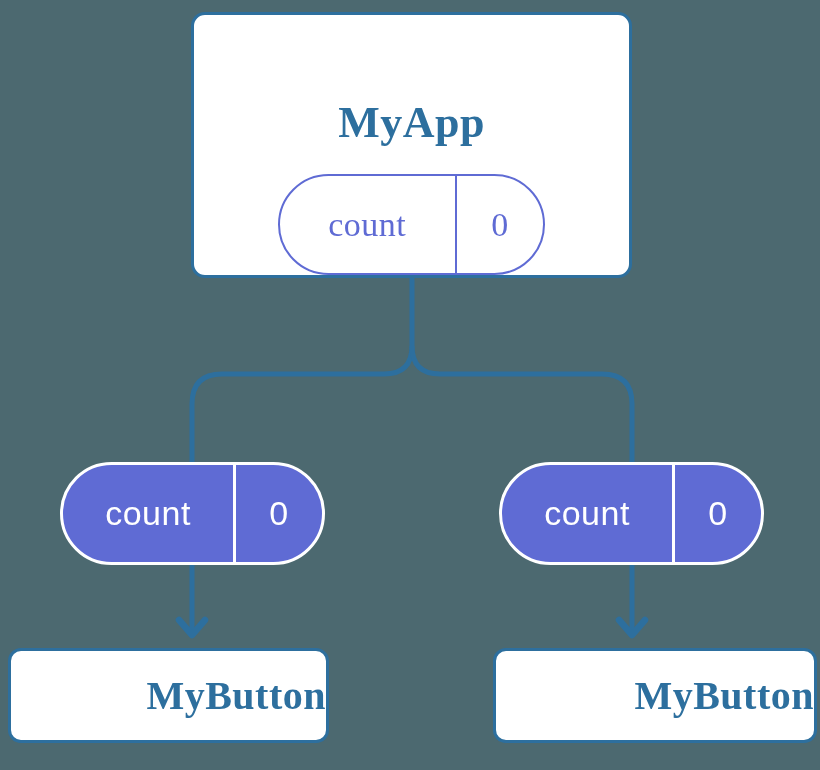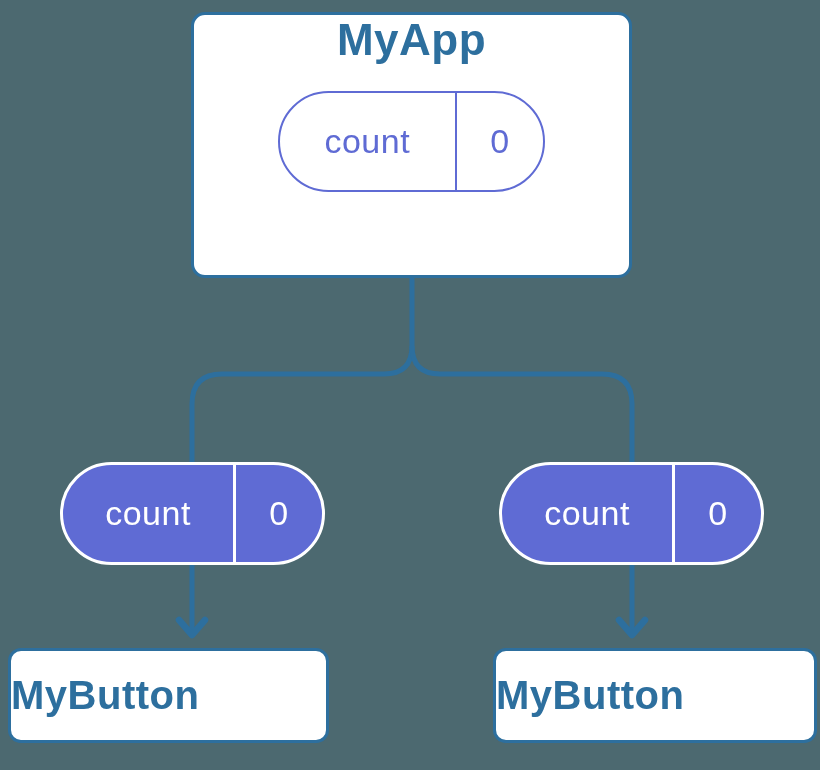--- a/index.html
+++ b/index.html
@@ -29,21 +29,22 @@
     stroke-linejoin: round;
   }
   .node-card {
     position: absolute;
     z-index: 1;
     box-sizing: border-box;
     background: var(--node-fill, #FFFFFF);
     border: 3px solid var(--node-border, #2D6F9E);
     display: flex;
     align-items: center;
-    justify-content: flex-start;
+    justify-content: flex-end;
+    font-family: Liberation Serif, serif;
   }
   .node-title {
     color: var(--node-title, #2D6F9E);
     font-weight: 700;
     letter-spacing: 0.5px;
     white-space: nowrap;
   }
   #root-card {
     left: 191px; top: 12px;
     width: 441px; height: 266px;

